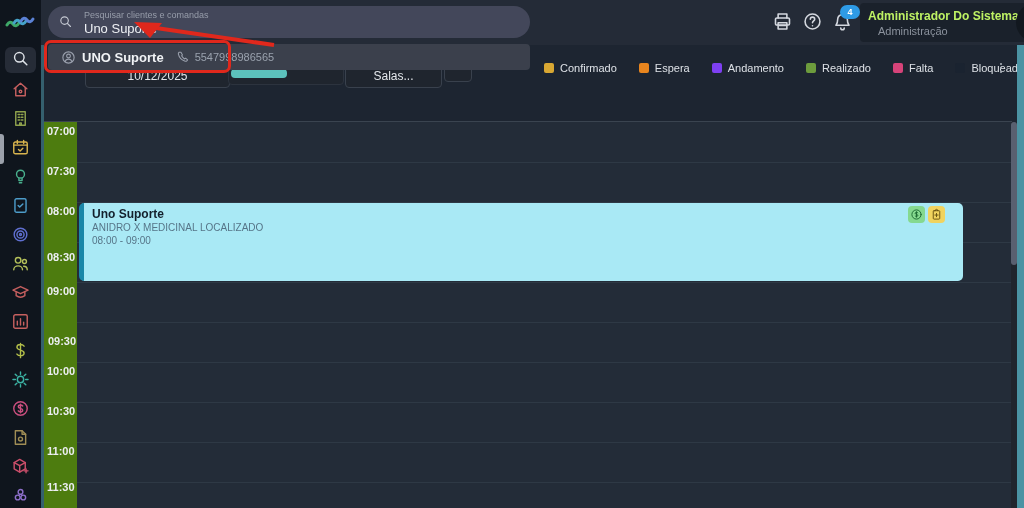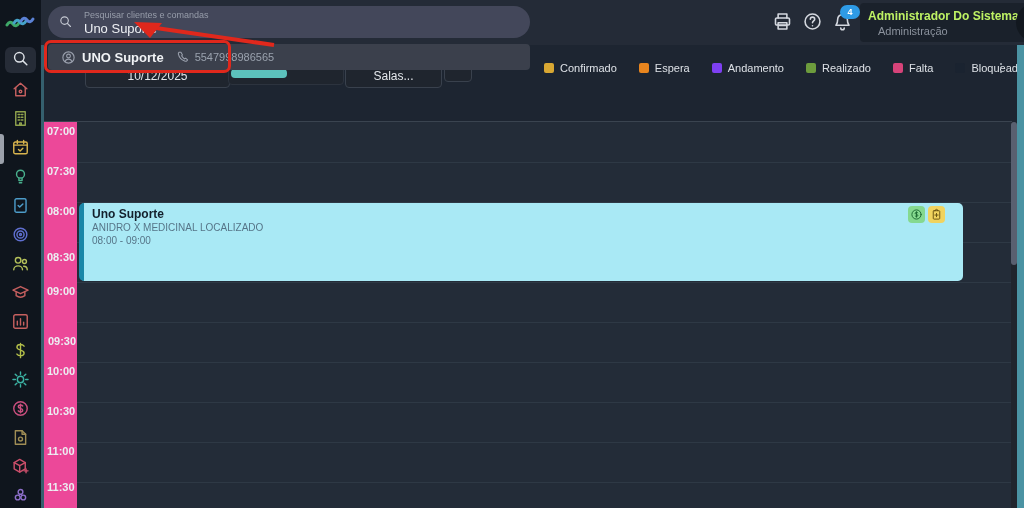--- a/index.html
+++ b/index.html
@@ -40,21 +40,21 @@
   
   .legend{position:absolute;left:544px;top:60px;width:455px;height:16px;display:flex;align-items:center;gap:22px;}
   .lg-item{display:flex;align-items:center;gap:6px;}
   .lg-sw{width:10px;height:10px;border-radius:2px;display:inline-block;}
   .lg-lb{font-size:11px;color:#dde1e6;white-space:nowrap;}
   .kebab{position:absolute;left:994px;top:58px;width:14px;height:20px;color:#aeb4bd;cursor:pointer;}
   .kebab svg{width:14px;height:20px;}
   
   .col-title{position:absolute;left:77px;top:99px;width:935px;text-align:center;font-size:12px;font-weight:bold;color:#eef1f4;}
   .head-line{position:absolute;left:44px;top:121px;width:968px;height:1px;background:#3a4450;}
-  .timecol{position:absolute;left:44px;top:122px;width:35px;height:386px;background:#ec4899;}
+  .timecol{position:absolute;left:44px;top:122px;width:35px;height:386px;background:#4d7c0f;}
   .time-lb{position:absolute;left:0;width:30px;text-align:left;padding-left:3px;font-size:11px;font-weight:bold;color:#eceef2;}
   .grid{position:absolute;left:77px;top:122px;width:935px;height:386px;background:#232c38;}
   .grid-line{position:absolute;left:0;width:935px;height:1px;background:#2e3945;}
   .scroll-track{position:absolute;left:1011px;top:122px;width:6px;height:386px;background:#20252d;}
   .scroll-thumb{position:absolute;left:0;top:0;width:6px;height:143px;background:#596070;border-radius:3px;}
   
   .appt{position:absolute;left:79px;top:203px;width:884px;height:78px;background:#a9e9f5;border-radius:5px;
         border-left:5px solid #1a87a8;box-sizing:border-box;cursor:pointer;z-index:4;}
   .appt-title{position:absolute;left:8px;top:4px;font-size:12px;font-weight:bold;color:#13202c;}
   .appt-sub{position:absolute;left:8px;top:19px;font-size:10px;color:#567588;}

